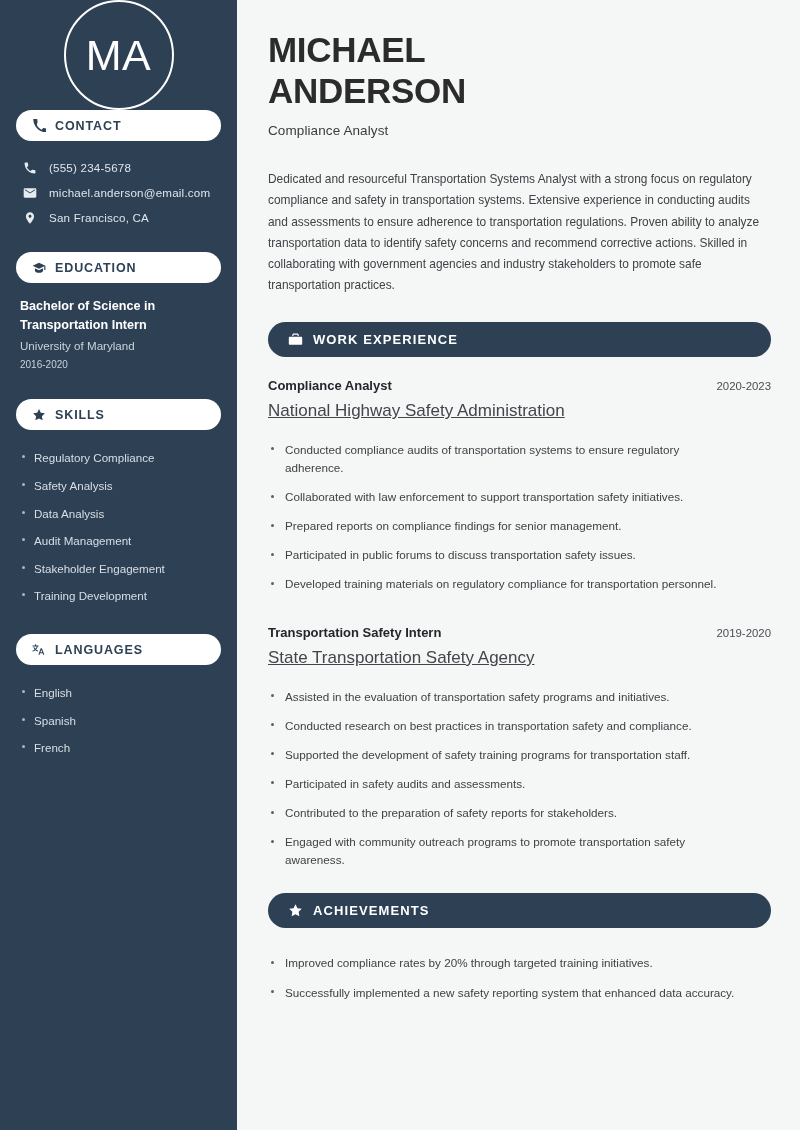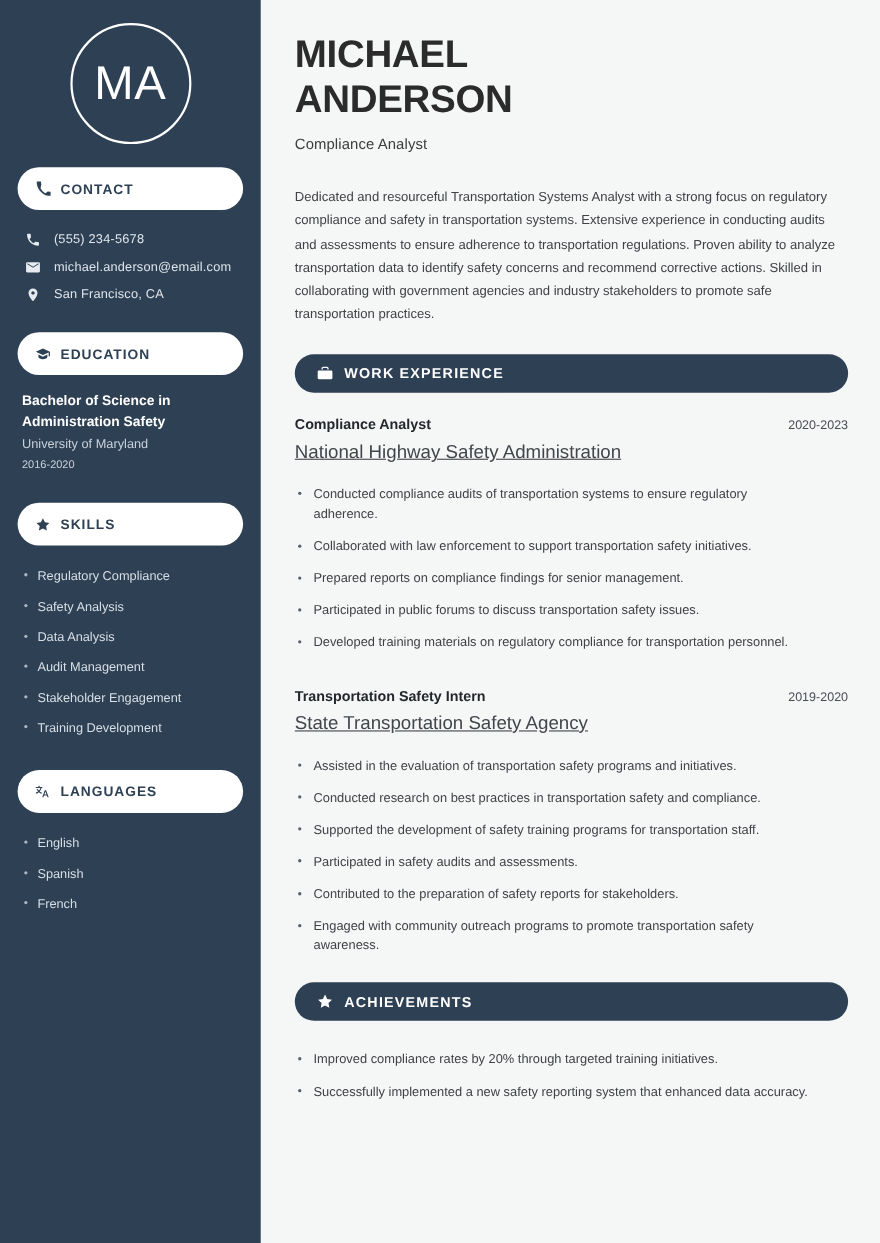--- a/index.html
+++ b/index.html
@@ -11,33 +11,33 @@
   }
   .page { position: relative; width: 800px; height: 1130px; display: flex; background: #f5f6f6; overflow: hidden; }
 
   
   .sidebar {
     width: 237px; flex: 0 0 237px;
     background: #2e4054;
     padding: 0 16px;
     position: relative;
   }
-  .avatar-wrap { height: 152px; display: flex; align-items: center; justify-content: center; }
+  .avatar-wrap { height: 110px; display: flex; align-items: center; justify-content: center; }
   .avatar {
     width: 110px; height: 110px; border-radius: 50%;
     border: 2px solid #ffffff;
     display: flex; align-items: center; justify-content: center;
   }
   .avatar-initials {
     color: #ffffff; font-size: 43px; font-weight: 400; letter-spacing: 0.5px; line-height: 1;
   }
 
   .pill {
     background: #ffffff; border-radius: 999px;
-    height: 39px; display: flex; align-items: center; gap: 9px;
+    height: 31px; display: flex; align-items: center; gap: 9px;
     padding: 0 16px; margin-bottom: 14px;
   }
   .pill .pill-label {
     color: #2e4054; font-size: 12.5px; font-weight: 700; letter-spacing: 0.9px;
   }
   .pill .ico { display: flex; align-items: center; justify-content: center; width: 14px; height: 14px; }
   .pill .ico svg { display: block; }
 
   .contact-list { margin: 2px 0 22px 0; }
   .contact-row { display: flex; align-items: center; gap: 12px; padding: 5px 6px; }
@@ -149,21 +149,21 @@
     <div class="pill">
       <span class="ico">
         <svg width="14" height="14" viewBox="0 0 24 24" fill="#2e4054">
             <path d="M12 3 1 8.2l11 5.2 9-4.2v6.1h2V8.2L12 3zM5 12.6v3.9c0 1.9 3.1 3.5 7 3.5s7-1.6 7-3.5v-3.9l-7 3.3-7-3.3z"></path>
           </svg>
       </span>
       <span class="pill-label">EDUCATION</span>
     </div>
 
     <div class="edu-block">
-      <div class="edu-degree">Bachelor of Science in Administration Safety</div>
+      <div class="edu-degree">Bachelor of Science in Transportation Intern</div>
       <div class="edu-school">University of Maryland</div>
       <div class="edu-years">2016-2020</div>
     </div>
 
     <div class="pill">
       <span class="ico">
         <svg width="14" height="14" viewBox="0 0 24 24" fill="#2e4054">
             <path d="M12 1.8l3.1 6.4 7 1-5.1 4.9 1.2 7-6.2-3.3-6.2 3.3 1.2-7L1.9 9.2l7-1L12 1.8z"></path>
           </svg>
       </span>

